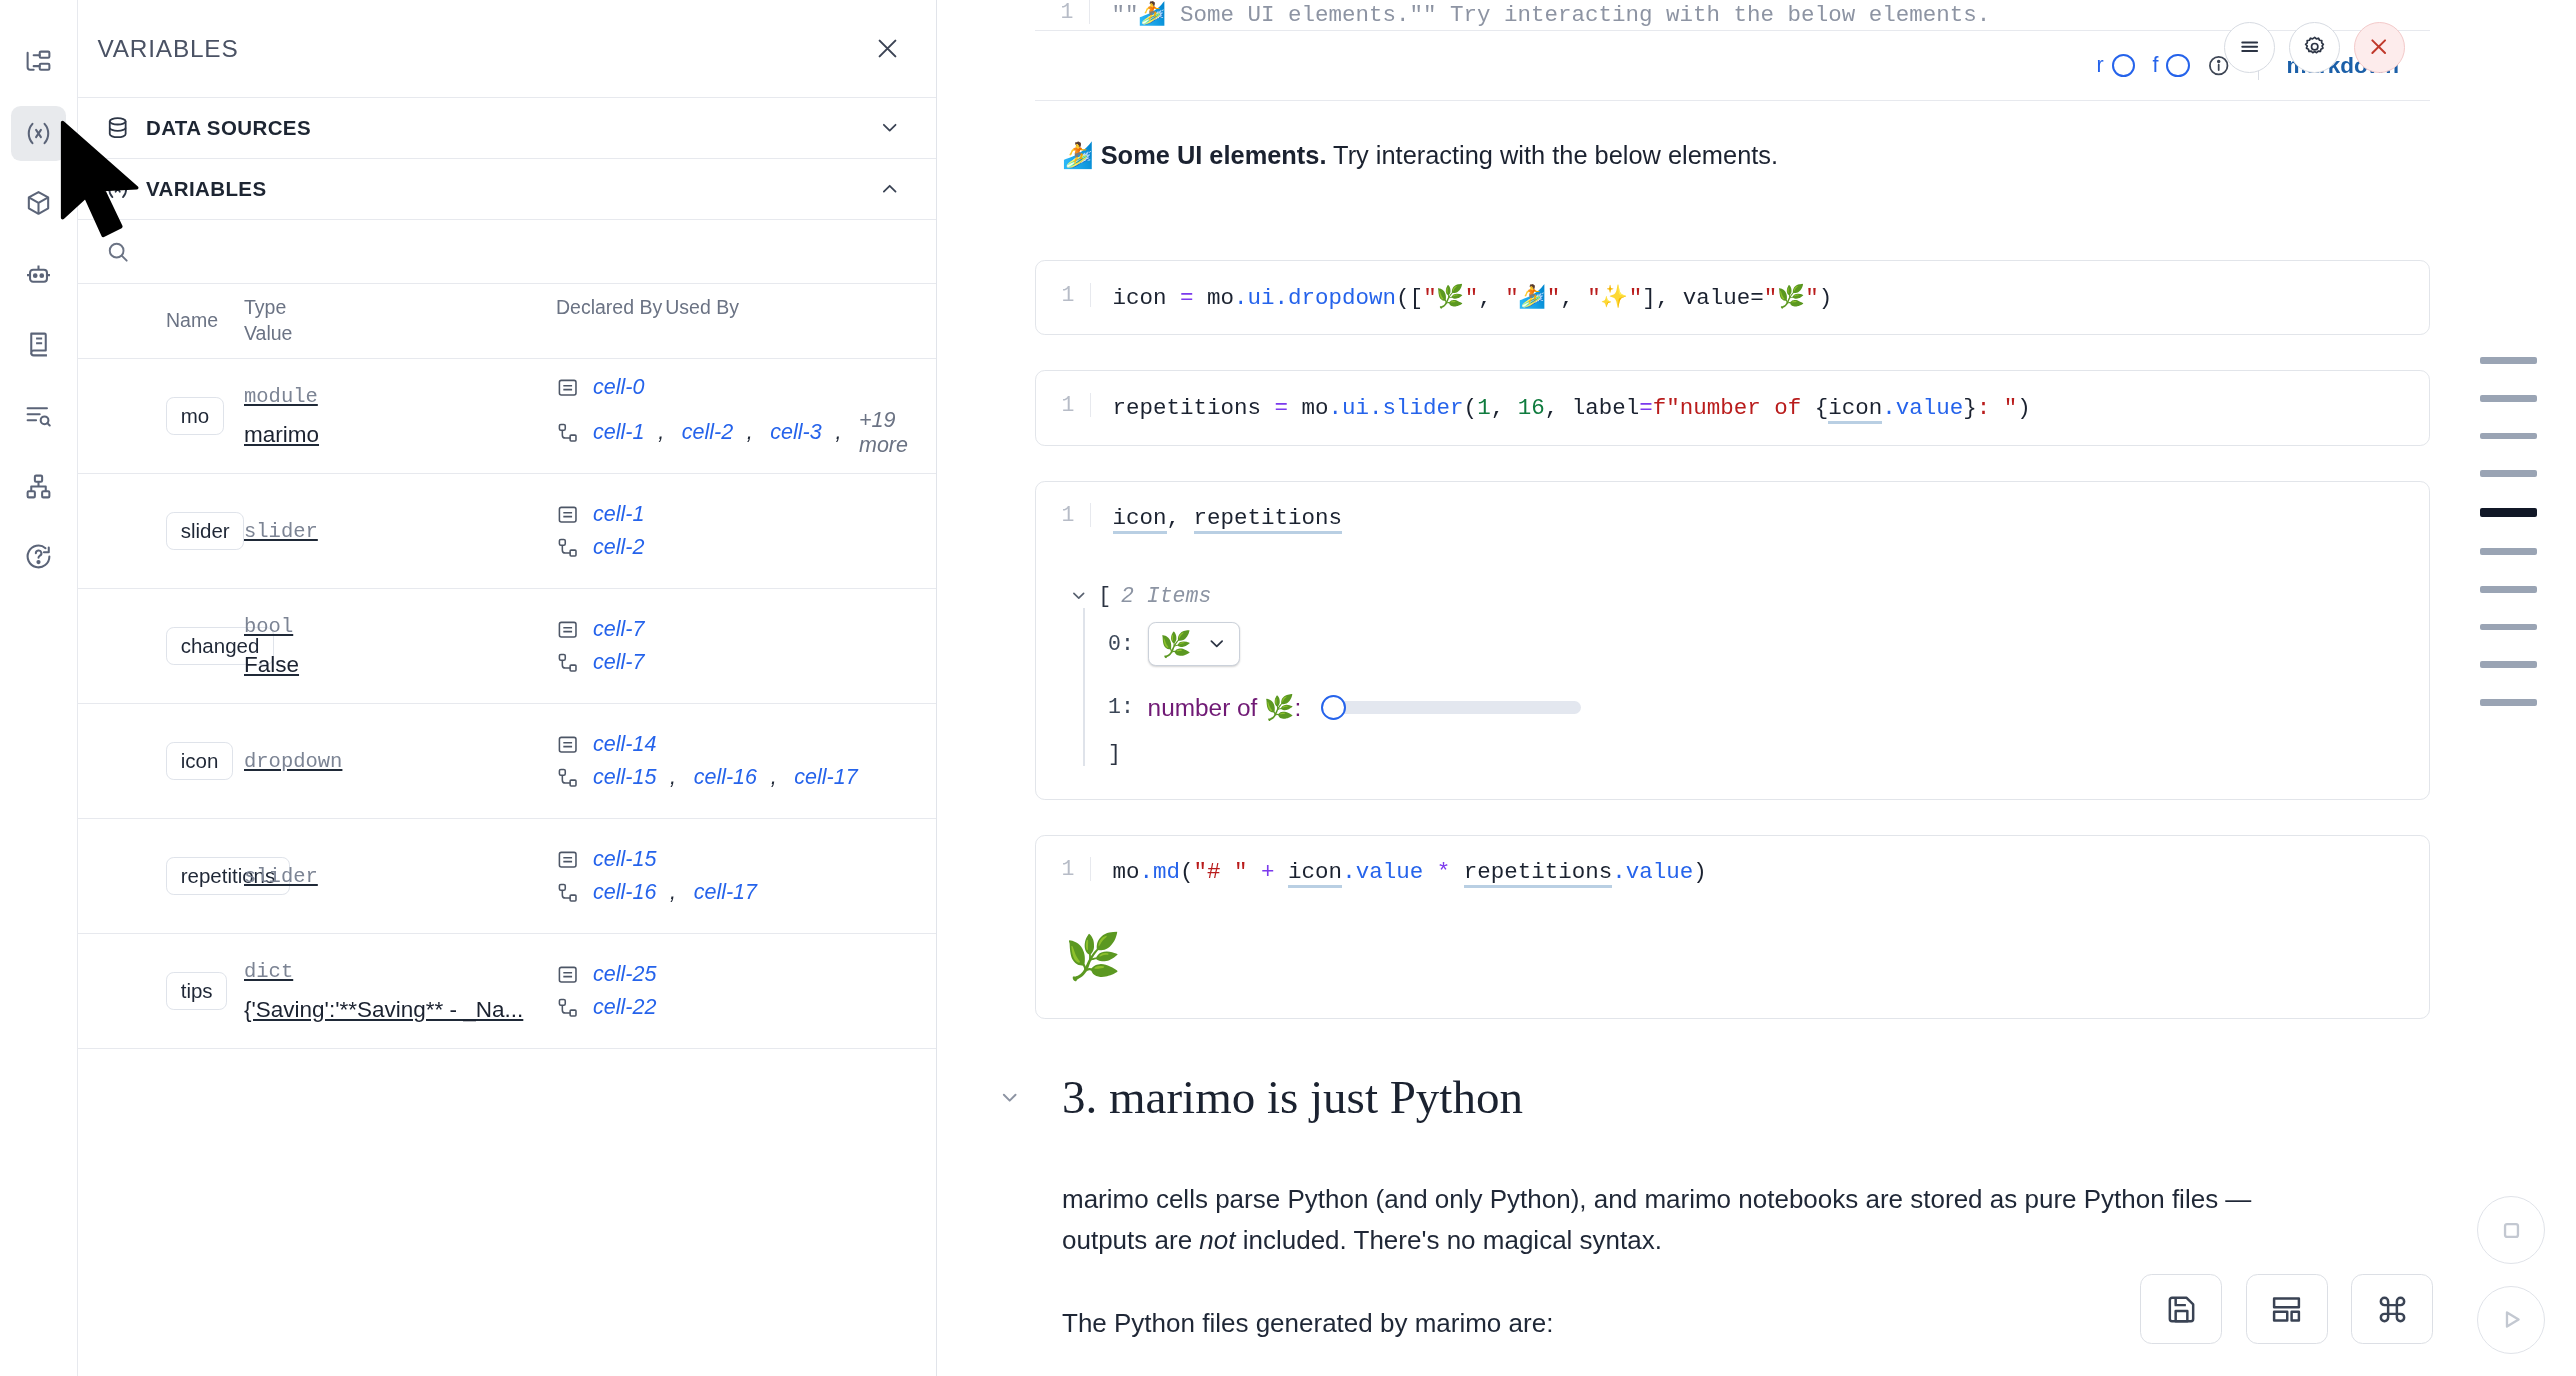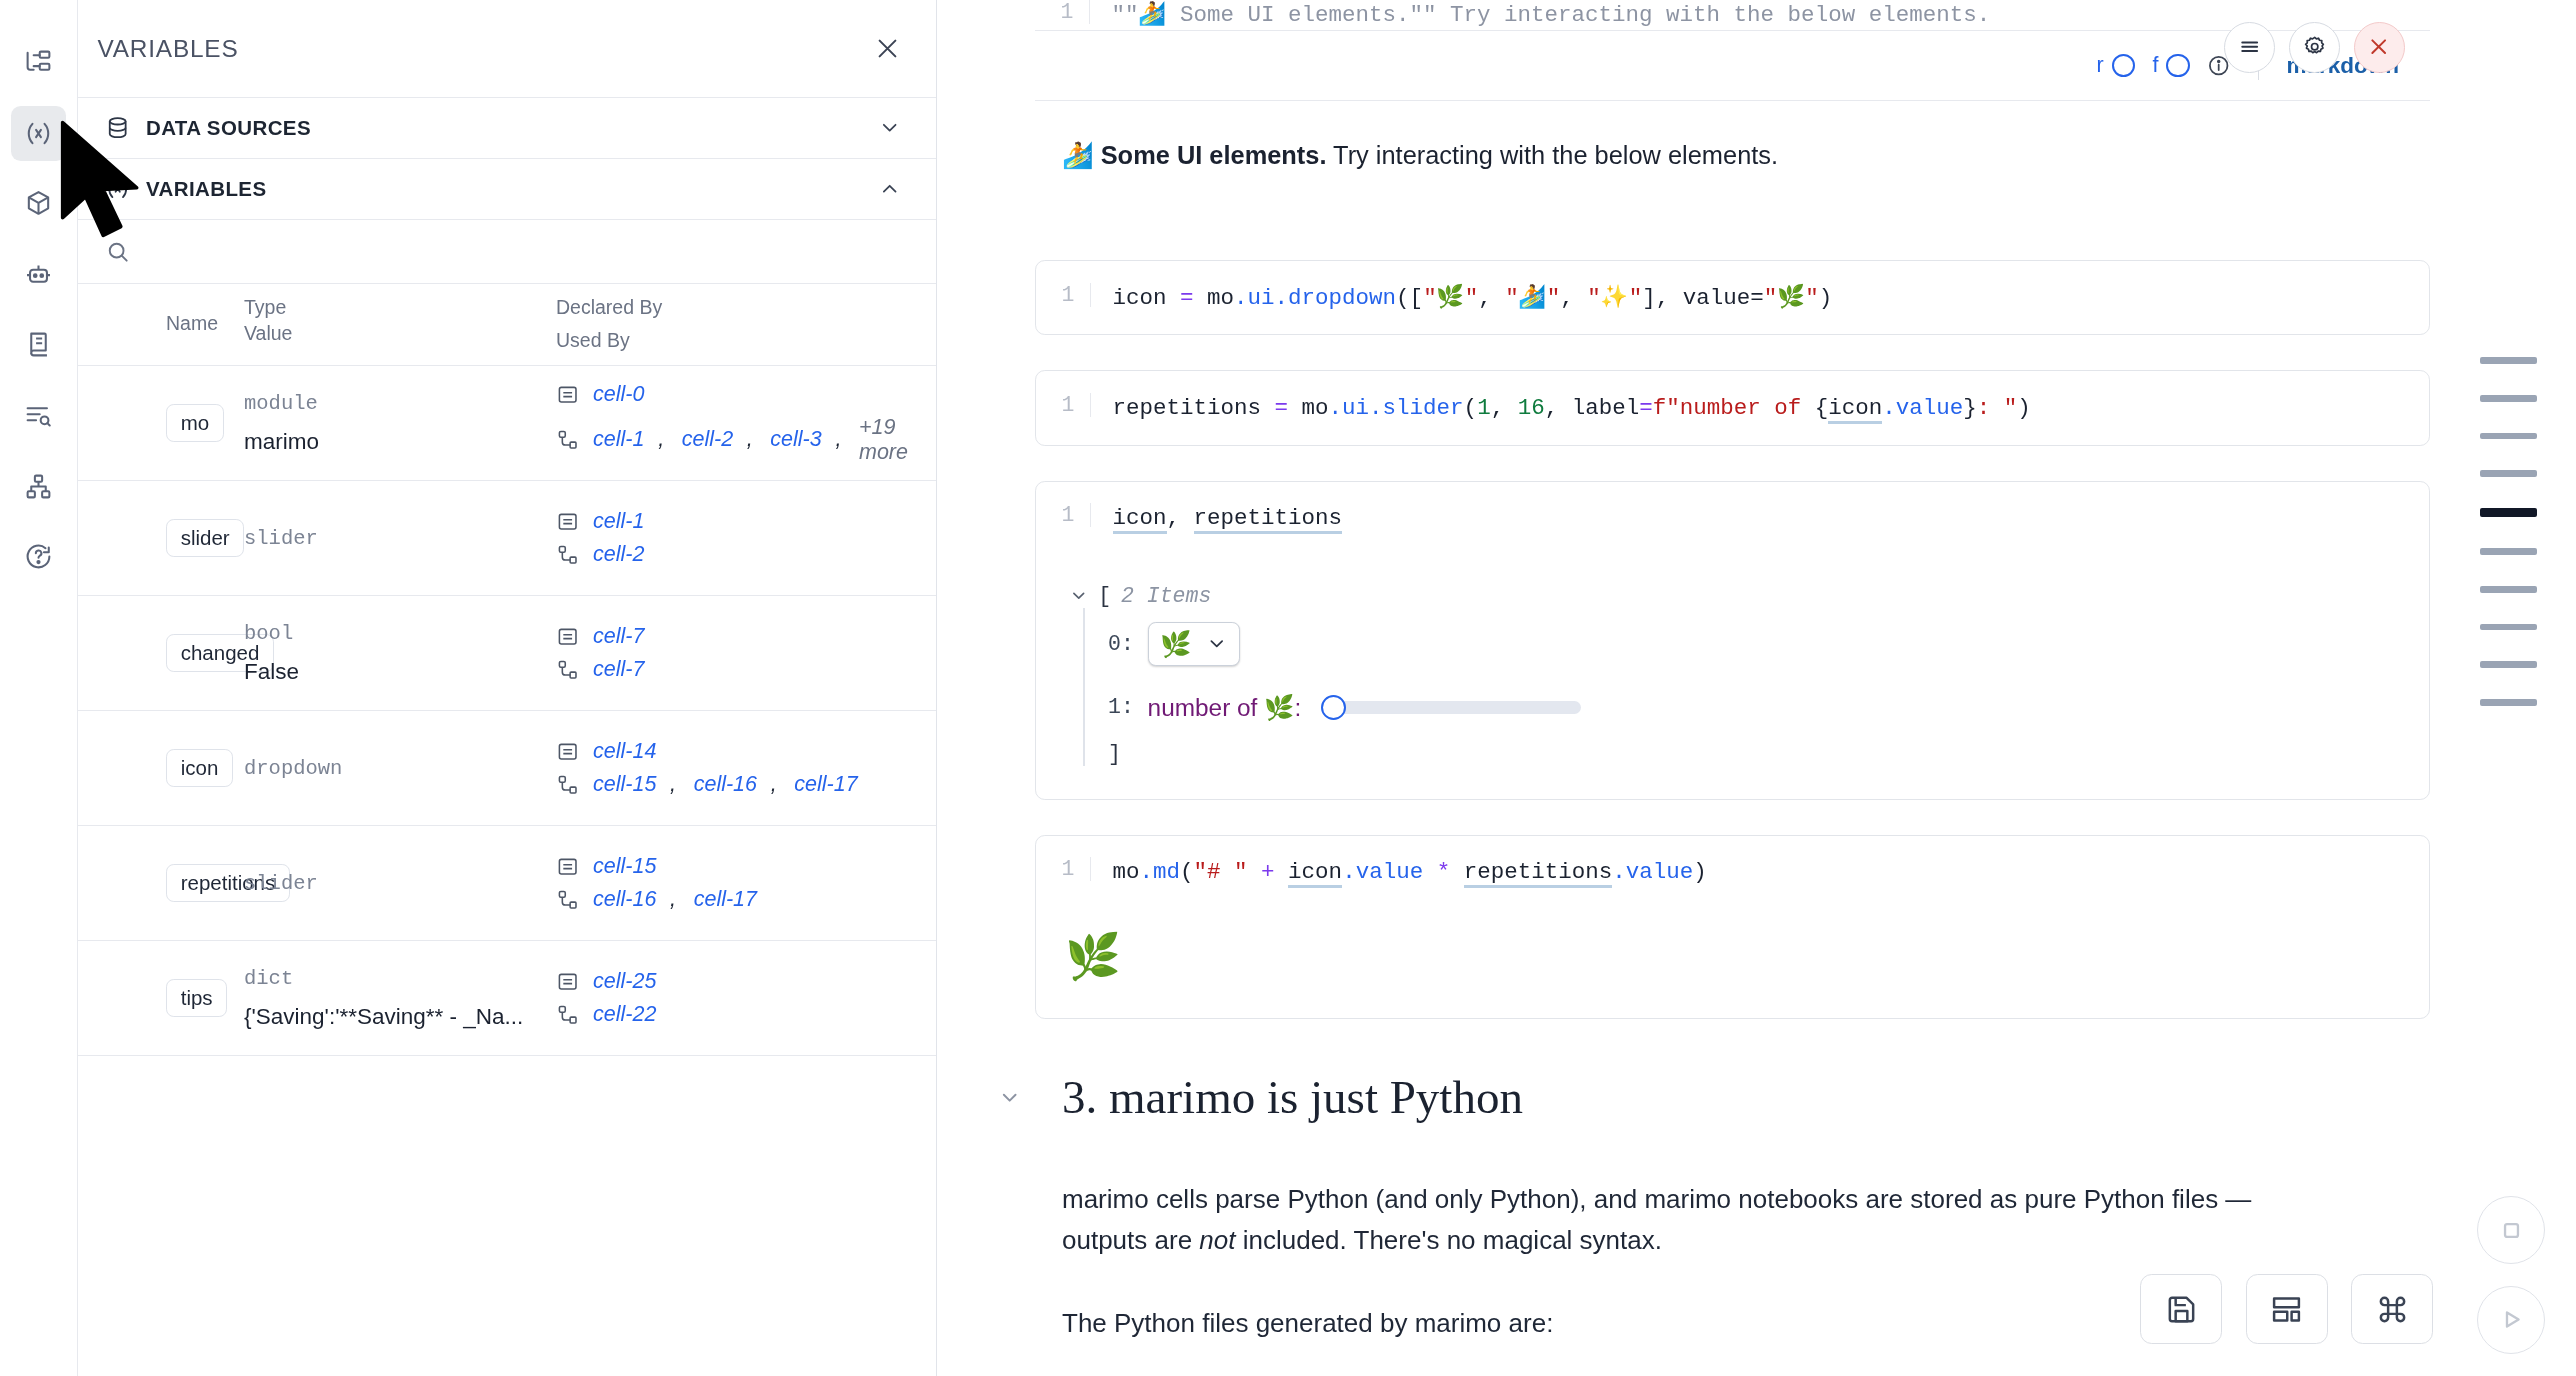--- a/index.html
+++ b/index.html
@@ -77,35 +77,35 @@
   }
   .search-input::placeholder { color: #9aa2b1; }
 
   .tbl-head {
     display: flex; padding: 11.7px 0 13.7px 0;
     border-bottom: 1px solid #e7e9ee;
     color: #6b7384; font-size: 19.5px;
   }
   .th-name { width: 166px; padding-left: 88px; display: flex; align-items: center; }
   .th-tv { width: 312px; display: flex; flex-direction: column; gap: 2.9px; }
-  .th-du { flex: 1; display: flex; flex-direction: column; gap: 10px; }
+  .th-du { flex: 1; display: flex; flex-direction: row; gap: 3px; }
 
   .var-row {
     display: flex; align-items: center;
     min-height: 115px; padding: 13.7px 0;
     border-bottom: 1px solid #e7e9ee;
   }
   .c-name { width: 166px; padding-left: 88px; }
   .name-chip {
     display: inline-block; border: 1px solid #dfe3ea;
     border-radius: 7.8px; padding: 5.9px 13.7px;
     font-size: 20.5px; color: #1f2736; background: #fff;
     white-space: nowrap;
   }
-  .c-tv { width: 312px; display: flex; flex-direction: column; gap: 14px; }
+  .c-tv { width: 312px; display: flex; flex-direction: column; gap: 14px; text-decoration: underline; }
   .v-type {
     font-family: "Liberation Mono", monospace;
     font-size: 20.5px; color: #7c8494;
   }
   .v-val {
     font-size: 22.5px; color: #1b2230;
     white-space: nowrap; overflow: hidden; text-overflow: ellipsis;
     max-width: 293px;
   }
   .c-du { flex: 1; display: flex; flex-direction: column; gap: 7.8px; padding-right: 15.6px; font-style: italic; }

